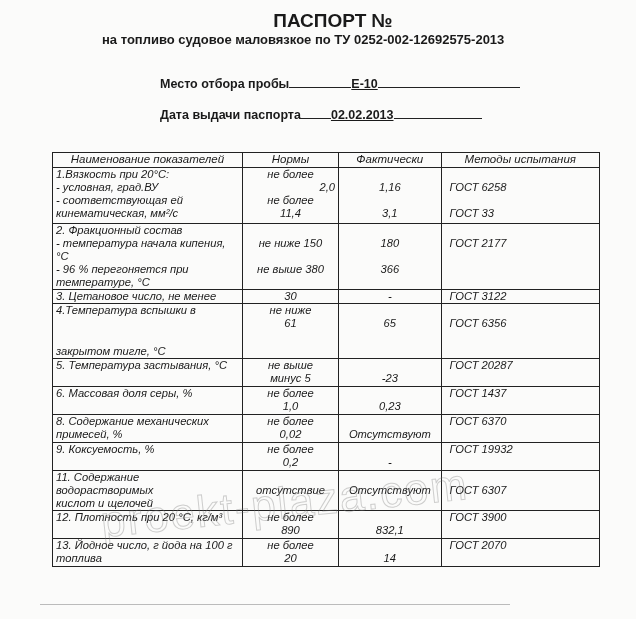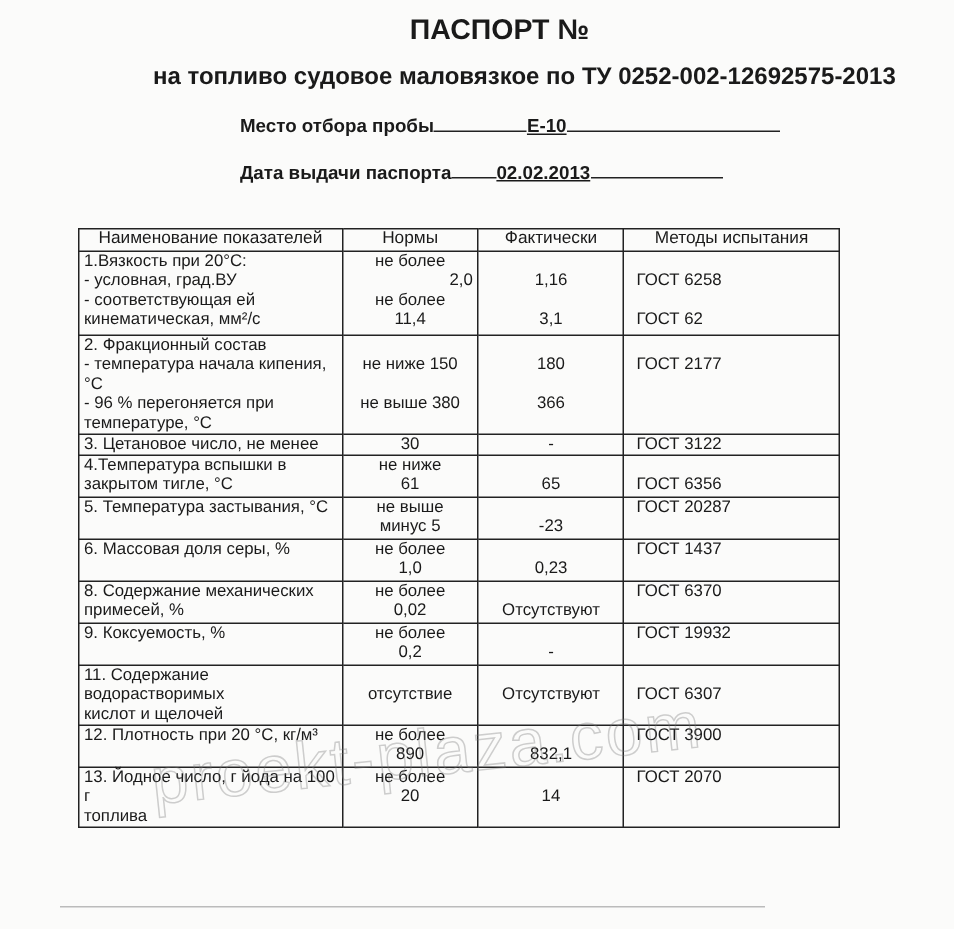--- a/index.html
+++ b/index.html
@@ -9,31 +9,31 @@
     font-family: "Liberation Sans", "DejaVu Sans", sans-serif;
     color: #1a1a1a;
     position: relative;
   }
   .title {
     position: absolute; left: 0; width: 636px; top: 10px;
     text-align: center; font-weight: bold; font-size: 19px;
     padding-left: 30px; box-sizing: border-box;
   }
   .subtitle {
-    position: absolute; left: 102px; top: 43px;
-    font-weight: bold; font-size: 16px; white-space: nowrap;
+    position: absolute; left: 102px; top: 32px;
+    font-weight: bold; font-size: 13px; white-space: nowrap;
   }
   .line {
     position: absolute; font-weight: bold; font-size: 12.5px; white-space: nowrap;
   }
   .line .u { text-decoration: underline; }
   .fill { display: inline-block; border-bottom: 1px solid #222; height: 11px; vertical-align: baseline; }
   table {
-    position: absolute; left: 52px; top: 152px; width: 508px;
-    border-collapse: collapse; font-size: 11.2px; line-height: 13px;
+    position: absolute; left: 52px; top: 152px; width: 548px;
+    border-collapse: collapse; font-size: 11.2px; line-height: 13px; font-style: italic;
   }
   td, th {
     border: 1.3px solid #222; padding: 0 3px; vertical-align: top;
     font-weight: normal;
   }
   th { text-align: center; font-size: 11.5px; height: 14px; }
   td.c1 { width: 186px; }
   td.c2 { width: 90px; text-align: center; }
   td.c3 { width: 96px; text-align: center; }
   td.c4 { width: 150px; padding-left: 8px; }
@@ -85,21 +85,21 @@
         <td class="c3">
           <div style="min-height: 13px;"></div>
           <div style="min-height: 13px;">1,16</div>
           <div style="min-height: 13px;"></div>
           <div style="min-height: 13px;">3,1</div>
         </td>
         <td class="c4">
           <div style="min-height: 13px;"></div>
           <div style="min-height: 13px;">ГОСТ 6258</div>
           <div style="min-height: 13px;"></div>
-          <div style="min-height: 13px;">ГОСТ 62</div>
+          <div style="min-height: 13px;">ГОСТ 33</div>
         </td>
       </tr>
       <tr style="height: 56px;">
         <td class="c1">
           <div style="min-height: 13px;">2. Фракционный состав</div>
           <div style="min-height: 13px;">- температура начала кипения, °С</div>
           <div style="min-height: 13px;">- 96 % перегоняется при</div>
           <div style="min-height: 13px;">температуре, °С</div>
         </td>
         <td class="c2">
@@ -131,21 +131,21 @@
         <td class="c3">
           <div style="min-height: 13px;">-</div>
         </td>
         <td class="c4">
           <div style="min-height: 13px;">ГОСТ 3122</div>
         </td>
       </tr>
       <tr style="height: 28px;">
         <td class="c1">
           <div style="min-height: 13px;">4.Температура вспышки в</div>
-          <div style="min-height: 13px;">закрытом тигле, °С</div>
+          <div style="min-height: 13px; margin-top: 28px;">закрытом тигле, °С</div>
         </td>
         <td class="c2">
           <div style="min-height: 13px;">не ниже</div>
           <div style="min-height: 13px;">61</div>
         </td>
         <td class="c3">
           <div style="min-height: 13px;"></div>
           <div style="min-height: 13px;">65</div>
         </td>
         <td class="c4">

